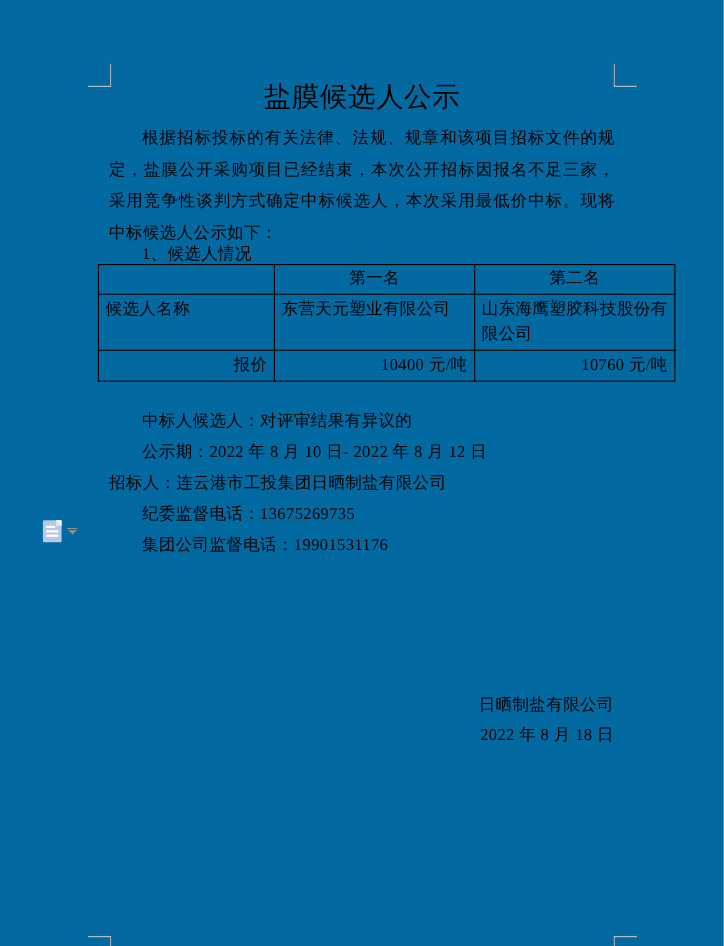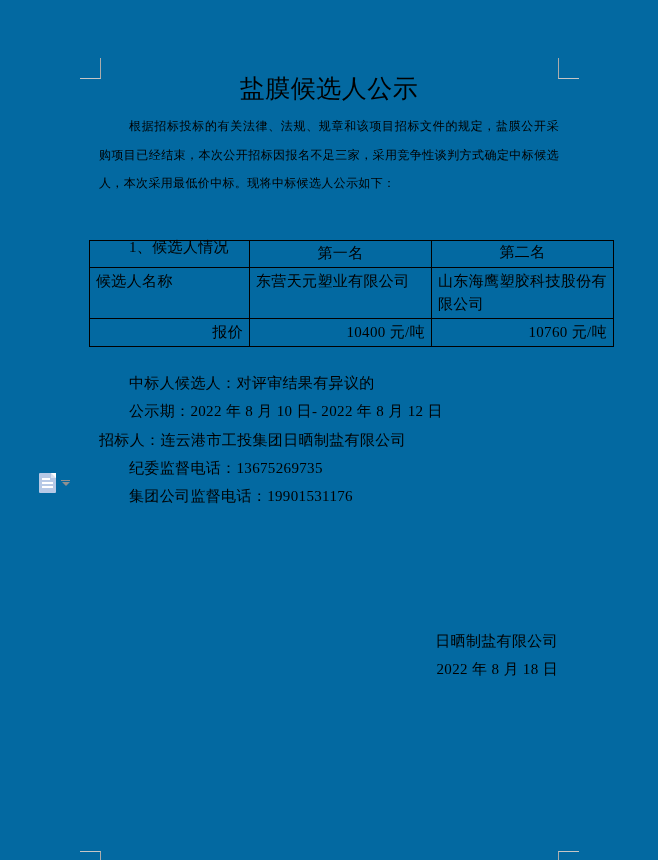--- a/index.html
+++ b/index.html
@@ -39,30 +39,30 @@
     font-weight: normal;
     letter-spacing: 0.5px;
     line-height: 30px;
   }
   .intro {
     position: absolute;
     left: 99px;
     top: 112px;
     width: 460px;
     margin: 0;
-    font-size: 12px;
+    font-size: 15px;
     line-height: 28.6px;
     letter-spacing: 0.35px;
     text-align: justify;
     text-indent: 30px;
   }
   .section-heading {
     position: absolute;
     left: 99px;
-    top: 236px;
+    top: 220px;
     width: 460px;
     margin: 0;
     font-size: 15px;
     line-height: 22px;
     letter-spacing: 0.35px;
     text-indent: 30px;
     font-weight: normal;
   }
 
   

